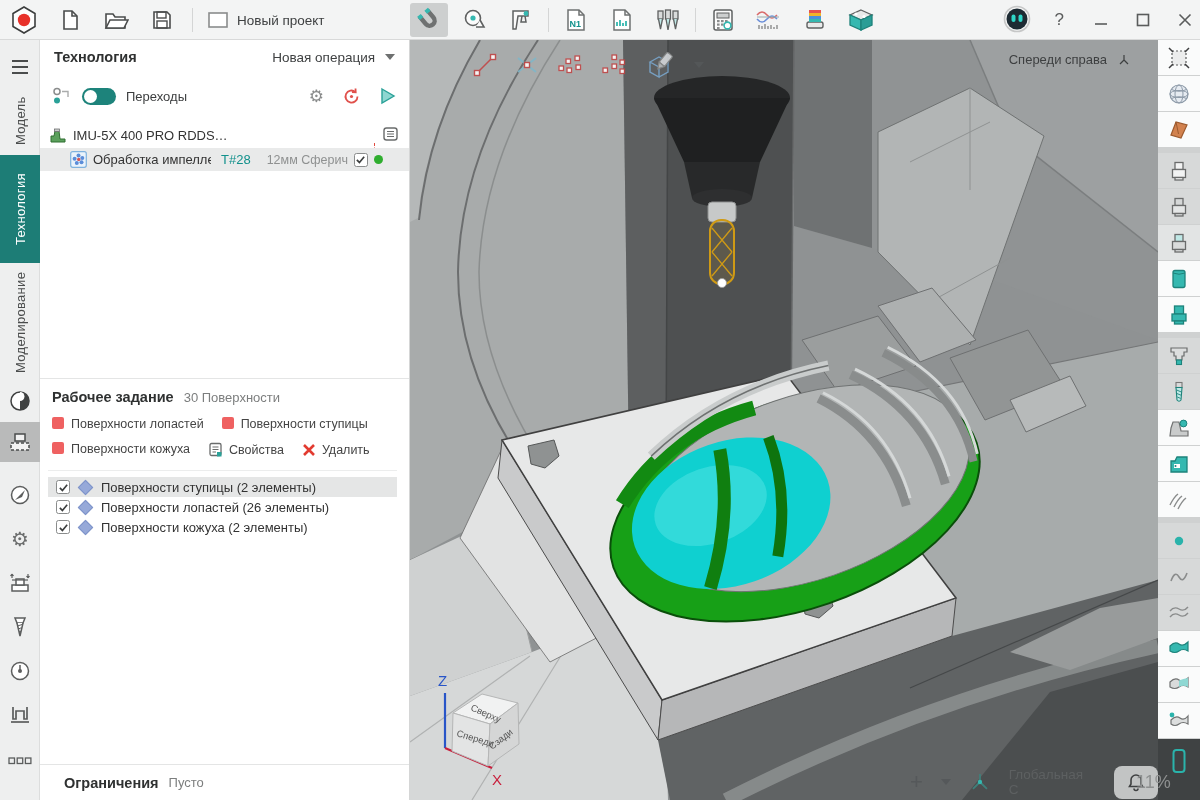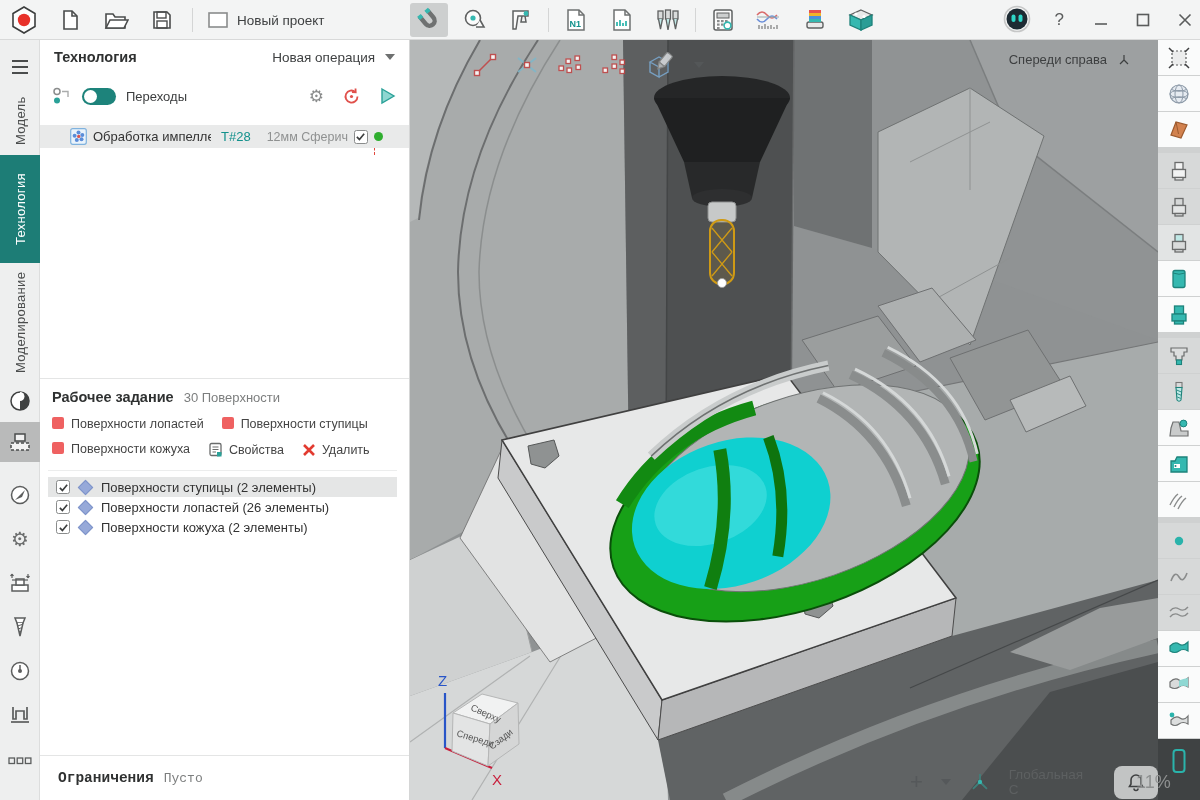--- a/index.html
+++ b/index.html
@@ -56,21 +56,21 @@
   .job-title{font-size:14.5px;font-weight:bold;color:#2f3131;}
   .job-sub{color:#7c7e7e;font-size:13px;}
   .chips{display:flex;flex-wrap:wrap;row-gap:11px;column-gap:18px;margin-bottom:13px;max-width:340px;}
   .chip{display:flex;align-items:flex-start;gap:7px;font-size:12.5px;color:#444;cursor:pointer;}
   .chip .sq{width:12px;height:12px;background:#ef6161;border-radius:2px;}
   .act{display:flex;align-items:center;gap:6px;font-size:12.5px;color:#444;cursor:pointer;}
   .joblist{margin:2px 0 0 -4px;border-top:1px solid #eceded;padding-top:6px;}
   .jrow{display:flex;align-items:center;gap:8px;height:20px;padding:0 8px;font-size:13px;color:#333;cursor:pointer;}
   .jrow.sel{background:#e5e6e6;}
   .diamond{width:11px;height:11px;background:#96a9d9;border:1px solid #7e93c9;transform:rotate(45deg) ;flex:none;margin:0 2px;}
-  .constraints{left:0;bottom:0;width:100%;height:45px;border-top:1px solid #e4e5e5;display:flex;align-items:center;gap:10px;padding:0 18px;background:#fff;font-family:Liberation Mono, monospace;}
+  .constraints{left:0;bottom:0;width:100%;height:36px;border-top:1px solid #e4e5e5;display:flex;align-items:center;gap:10px;padding:0 24px;background:#fff;}
 
   
   .viewport{left:410px;top:40px;width:748px;height:760px;overflow:hidden;}
   .scene{position:absolute;left:0;top:0;width:748px;height:760px;}
   .snapbar{left:62px;top:10px;display:flex;align-items:center;gap:16px;opacity:.88;}
   .viewlabel{right:28px;top:12px;font-size:13px;color:#3d3f40;display:flex;align-items:center;gap:11px;}
   .vstatus{left:500px;top:722px;height:40px;display:flex;align-items:center;gap:18px;color:#55585a;}
   .plus-g{font-size:22px;line-height:1;color:#55585a;cursor:pointer;}
   .chev2{width:0;height:0;border-left:5px solid transparent;border-right:5px solid transparent;border-top:6px solid #55585a;cursor:pointer;}
   .cs-label{font-size:13.5px;color:#5d6061;}
@@ -353,20 +353,33 @@
             <path d="M13.5 1.5 L13.7 5.3 L10 5" fill="none" stroke="#e0514c" stroke-width="1.8"></path>
             <circle cx="9.5" cy="9.5" r="1.6" fill="#e0514c"></circle>
           </svg>
         <svg width="18" height="18" viewBox="0 0 18 18" style="cursor:pointer;">
             <path d="M3 2 L15 9 L3 16 Z" fill="#8ed7d1" stroke="#2aa198" stroke-width="1.4"></path>
           </svg>
       </span>
     </div>
 
     <div class="abs tree">
+      <div class="trow">
+        <svg width="17" height="16" viewBox="0 0 17 16">
+            <path d="M1 14 H15 V11 H10 L9 3 H5 L4 8 H1 Z" fill="#5ba05c" stroke="#2f6e31" stroke-width="1"></path>
+            <rect x="4.5" y="1" width="5" height="2.5" fill="#c9cbcb" stroke="#6f7171" stroke-width="0.8"></rect>
+          </svg>
+        <span class="tname">IMU-5X 400 PRO RDDS…</span>
+        <span style="margin-left:auto;">
+          <svg width="17" height="16" viewBox="0 0 17 16" style="cursor:pointer;">
+              <rect x="2" y="2" width="13" height="12" rx="2.5" fill="#fff" stroke="#6a6c6c" stroke-width="1.4"></rect>
+              <path d="M5 5.5 H12 M5 8 H12 M5 10.5 H12" stroke="#6a6c6c" stroke-width="1.2"></path>
+            </svg>
+        </span>
+      </div>
       <div class="red-dash" style="left:334px;top:19px;height:12px;"></div>
       <div class="trow sel" style="margin-top:1px;">
         <span style="width:14px;"></span>
         <svg width="17" height="17" viewBox="0 0 17 17">
             <rect x="0.7" y="0.7" width="15.6" height="15.6" rx="2" fill="#eaf3fb" stroke="#7fb2de" stroke-width="1.2"></rect>
             <g fill="#5b8dd9">
               <circle cx="8.5" cy="4.5" r="2"></circle>
               <circle cx="12.3" cy="7" r="2"></circle>
               <circle cx="11.5" cy="11.3" r="2"></circle>
               <circle cx="6.8" cy="12" r="2"></circle>

